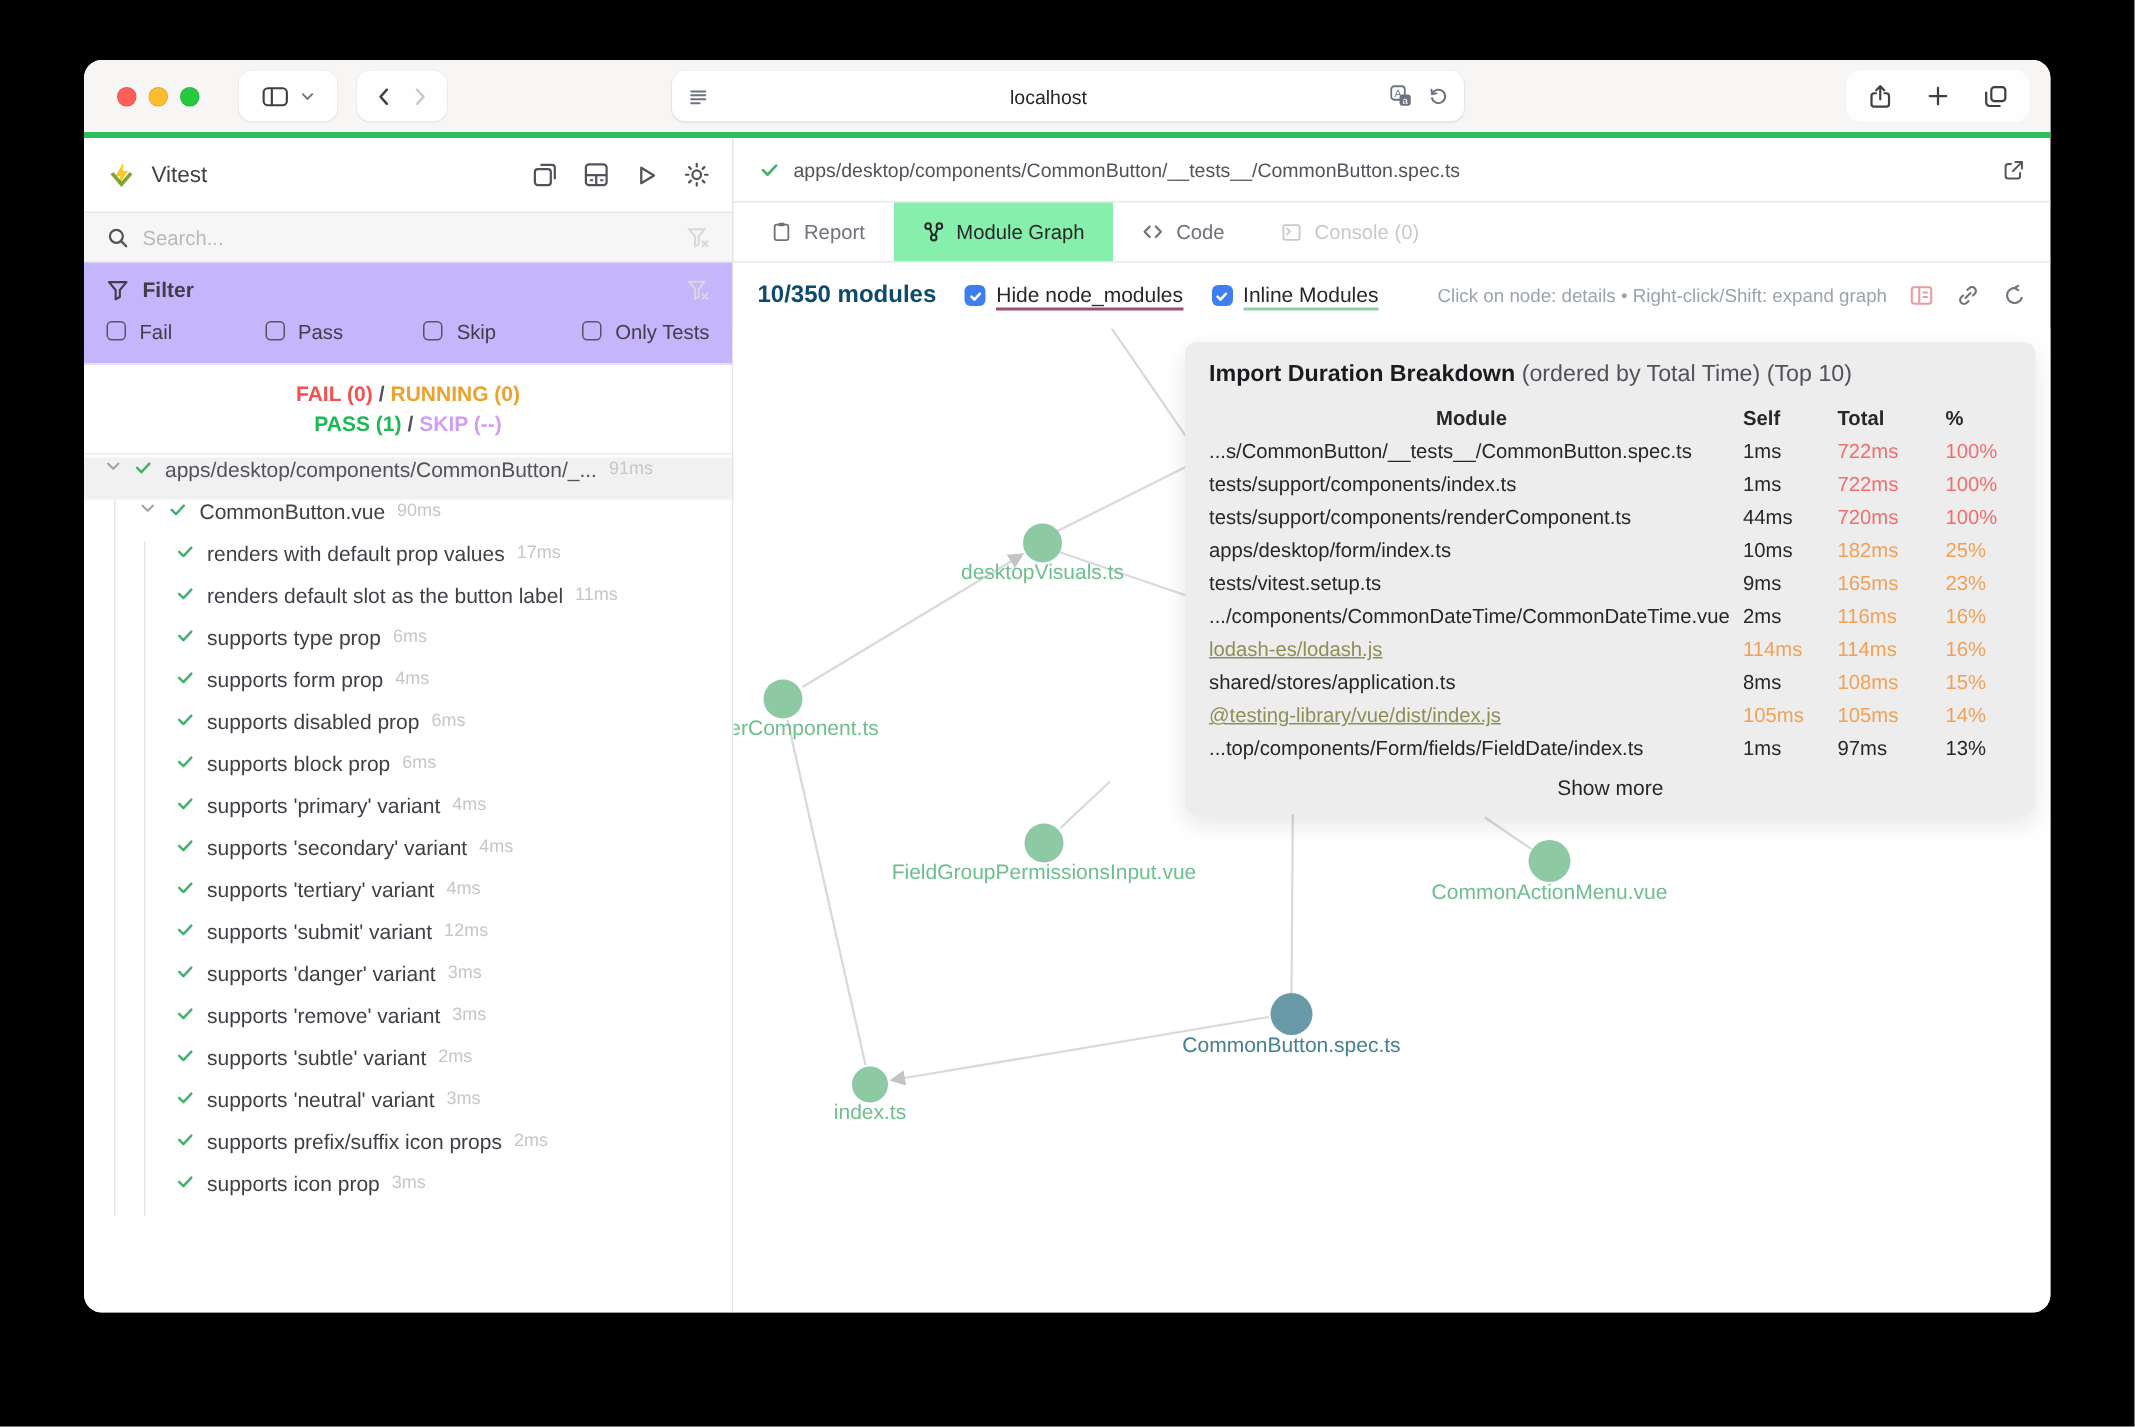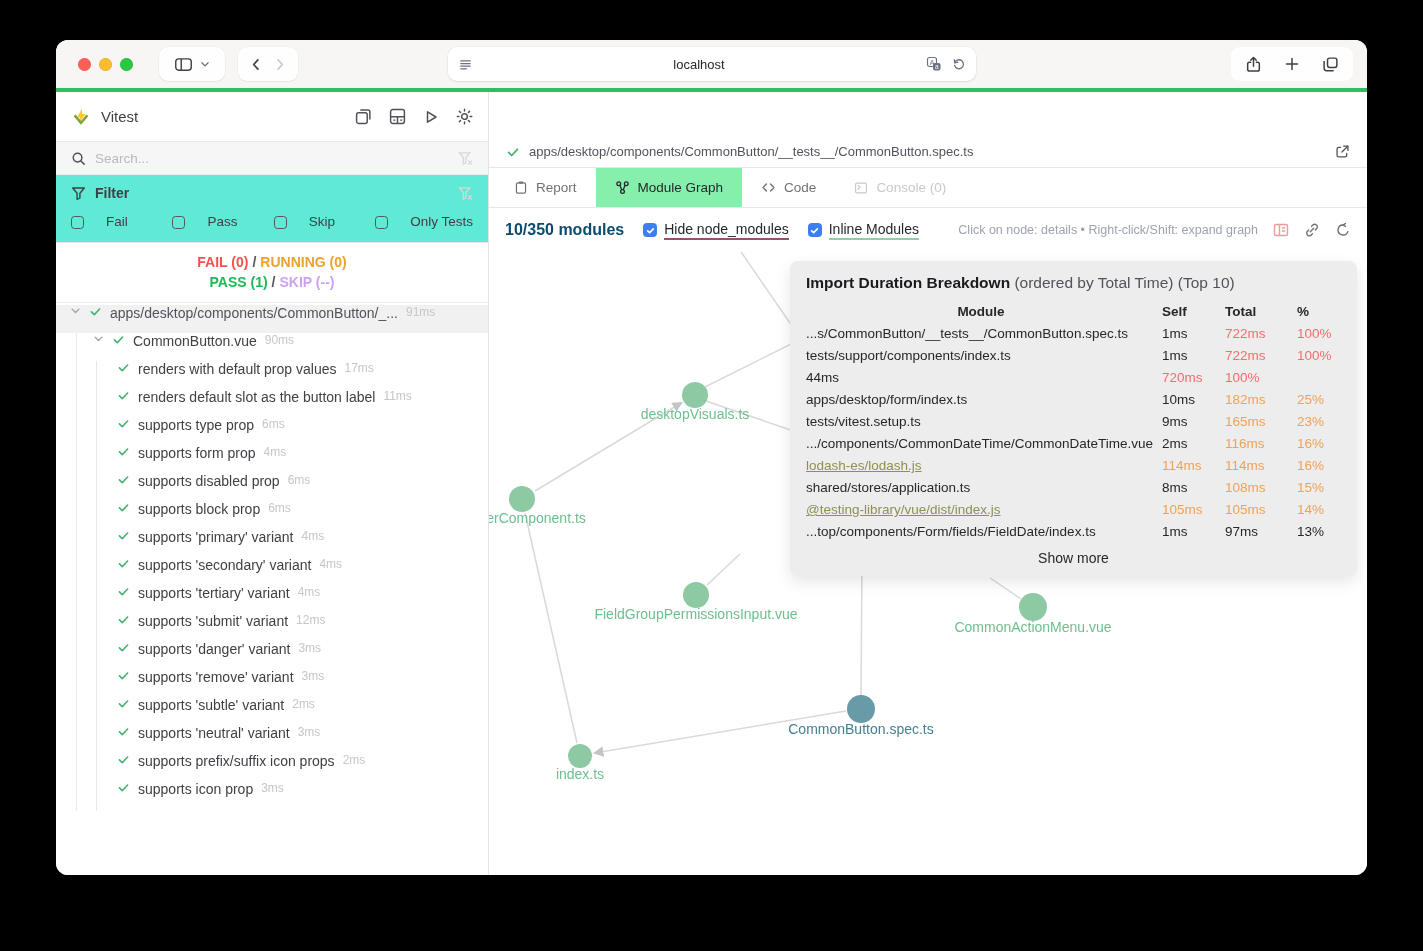--- a/index.html
+++ b/index.html
@@ -37,47 +37,47 @@
 
   
   .sb-header { height:50px; flex:0 0 auto; border-bottom:1px solid #e8e8e8; display:flex; align-items:center;
                padding:0 15px; gap:10px; }
   .sb-title { font-size:15px; color:#3f3f46; }
   .sb-actions { margin-left:auto; display:flex; gap:17px; align-items:center; color:#52525b; }
   .search-row { height:33px; flex:0 0 auto; background:#f6f6f6; border-bottom:1px solid #ebebeb;
                 display:flex; align-items:center; gap:9px; padding:0 15px; color:#8f8f96; }
   .search-input { flex:1; border:none; outline:none; background:transparent; font-size:13.5px; color:#3f3f46; }
   .search-input::placeholder { color:#b9b9bf; }
-  .filter-sec { flex:0 0 auto; background:#5eead4; border-bottom:1px solid #e6e6e6; padding:10px 15px 13px; }
+  .filter-sec { flex:0 0 auto; background:#c4b5fd; border-bottom:1px solid #e6e6e6; padding:10px 15px 13px; }
   .filter-head { display:flex; align-items:center; gap:9px; font-size:14px; font-weight:700; color:#3f3f46; }
   .filter-clear { margin-left:auto; color:#d8d8d8; display:flex; }
   .chk-row { display:flex; margin-top:13px; }
-  .chk-item { display:flex; align-items:flex-end; gap:22px; font-size:13.5px; color:#3f3f46; flex:1 1 0; cursor:pointer; }
+  .chk-item { display:flex; align-items:flex-start; gap:9px; font-size:13.5px; color:#3f3f46; flex:1 1 0; cursor:pointer; }
   .chk-item:last-child { flex:0 0 auto; }
   .chk-box { width:13px; height:13px; border:1.5px solid #55555c; border-radius:3.5px; background:transparent; flex:0 0 auto; }
   .summary { flex:0 0 auto; padding:9px 0 10px; border-bottom:1px solid #ececec; text-align:center;
              font-size:14px; font-weight:700; line-height:20px; }
   .s-fail { color:#f5504e; } .s-running { color:#eba22e; } .s-pass { color:#1db954; } .s-skip { color:#cf9ff5; }
   .s-sep { color:#52525b; font-weight:700; padding:0 4px; }
 
   .tree { flex:1; position:relative; overflow:hidden; padding-top:2px; }
   .guide { position:absolute; width:1px; background:#e8e8e8; }
   .guide.g1 { left:20px; top:30px; height:478px; }
   .guide.g2 { left:40px; top:58px; height:450px; }
   .tree-row { height:28px; display:flex; gap:8px; font-size:14px; color:#3f3f46; cursor:pointer; }
   .tree-row.root { background:#f1f1f1; padding-left:14px; color:#52525b; }
   .tree-row.file { padding-left:37px; }
   .tree-row.test { padding-left:61px; }
   .t-label { white-space:nowrap; }
   .t-time { font-size:12px; color:#c6c6c6; white-space:nowrap; }
   .ticon { display:flex; flex:0 0 auto; }
 
   
-  .crumb { height:32px; flex:0 0 auto; border-bottom:1px solid #e8e8e8; display:flex; align-items:center;
-           gap:9px; padding:0 17px; font-size:13px; color:#52525b;margin-top:44px; }
+  .crumb { height:43px; flex:0 0 auto; border-bottom:1px solid #e8e8e8; display:flex; align-items:center;
+           gap:9px; padding:0 17px; font-size:13px; color:#52525b; }
   .crumb-ext { margin-left:auto; display:flex; color:#52525b; }
   .tabbar { height:40px; flex:0 0 auto; border-bottom:1px solid #e8e8e8; display:flex; align-items:stretch; padding-left:6px; }
   .tab { display:flex; align-items:center; gap:8px; padding:0 19px; font-size:13.5px; color:#71717a; cursor:pointer; }
   .tab.active { background:#86efac; color:#27272a; }
   .tab.disabled { color:#c9c9c9; }
   .tico { display:flex; }
 
   .gtoolbar { height:44px; flex:0 0 auto; display:flex; align-items:center; padding:0 16px; }
   .modcount { font-size:16px; font-weight:700; color:#0c4a6e; white-space:nowrap; }
   .opt { display:flex; align-items:center; gap:7px; margin-left:19px; font-size:14px; color:#27272a; cursor:pointer; }
@@ -620,20 +620,21 @@
                   <span class="c-num red-t">722ms</span>
                   <span class="c-num red-t">100%</span>
                 </div>
                 <div class="prow">
                   <span class="c-mod ">tests/support/components/index.ts</span>
                   <span class="c-num ">1ms</span>
                   <span class="c-num red-t">722ms</span>
                   <span class="c-num red-t">100%</span>
                 </div>
                 <div class="prow">
+                  <span class="c-mod ">tests/support/components/renderComponent.ts</span>
                   <span class="c-num ">44ms</span>
                   <span class="c-num red-t">720ms</span>
                   <span class="c-num red-t">100%</span>
                 </div>
                 <div class="prow">
                   <span class="c-mod ">apps/desktop/form/index.ts</span>
                   <span class="c-num ">10ms</span>
                   <span class="c-num orange-t">182ms</span>
                   <span class="c-num orange-t">25%</span>
                 </div>

